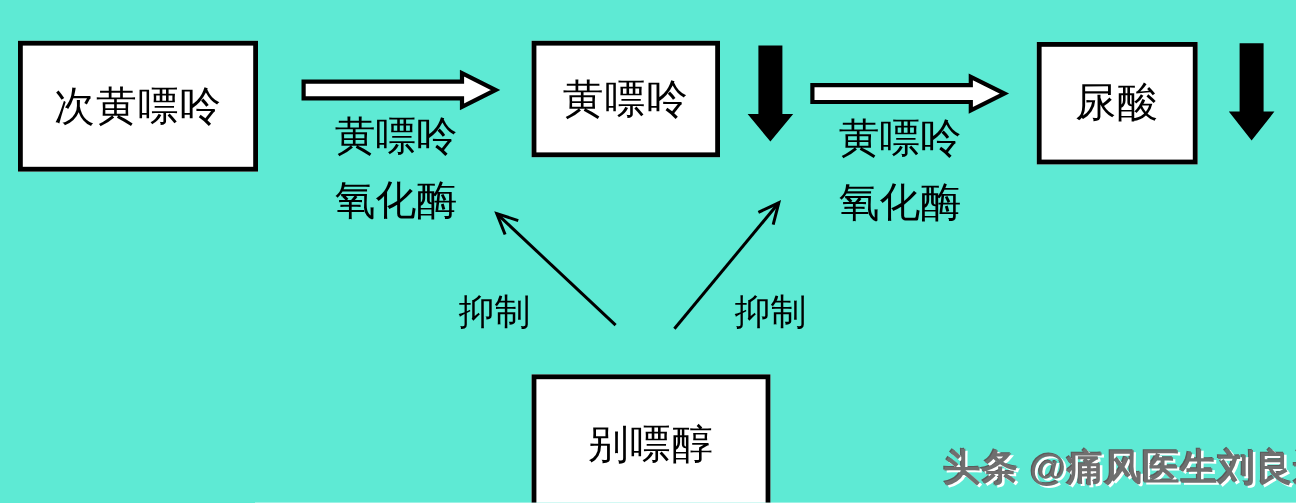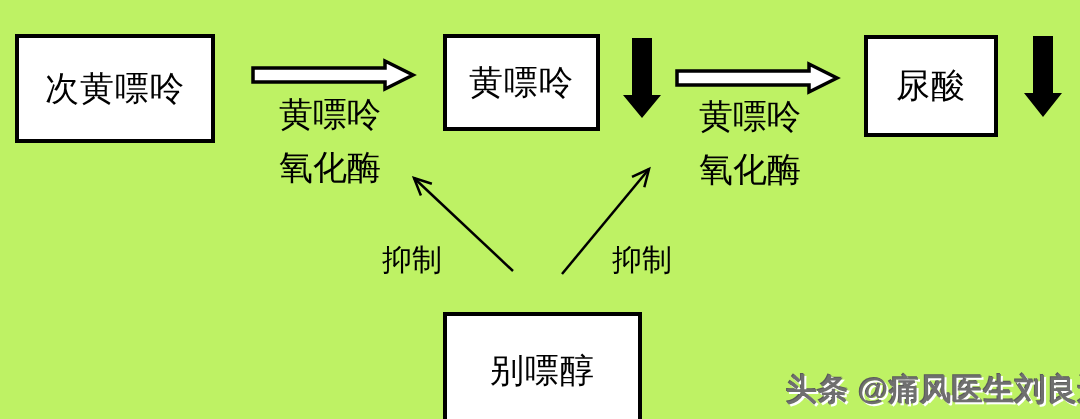--- a/index.html
+++ b/index.html
@@ -5,21 +5,21 @@
   html, body {
     margin: 0;
     padding: 0;
     background: #ffffff;
     font-family: "Liberation Sans", sans-serif;
   }
   .canvas {
     position: relative;
     width: 1080px;
     height: 419px;
-    background: #bef264;
+    background: #5eead4;
     overflow: hidden;
   }
   .node-box {
     position: absolute;
     box-sizing: border-box;
     border: 4px solid #000000;
     background: #ffffff;
     display: flex;
     align-items: center;
     justify-content: center;

